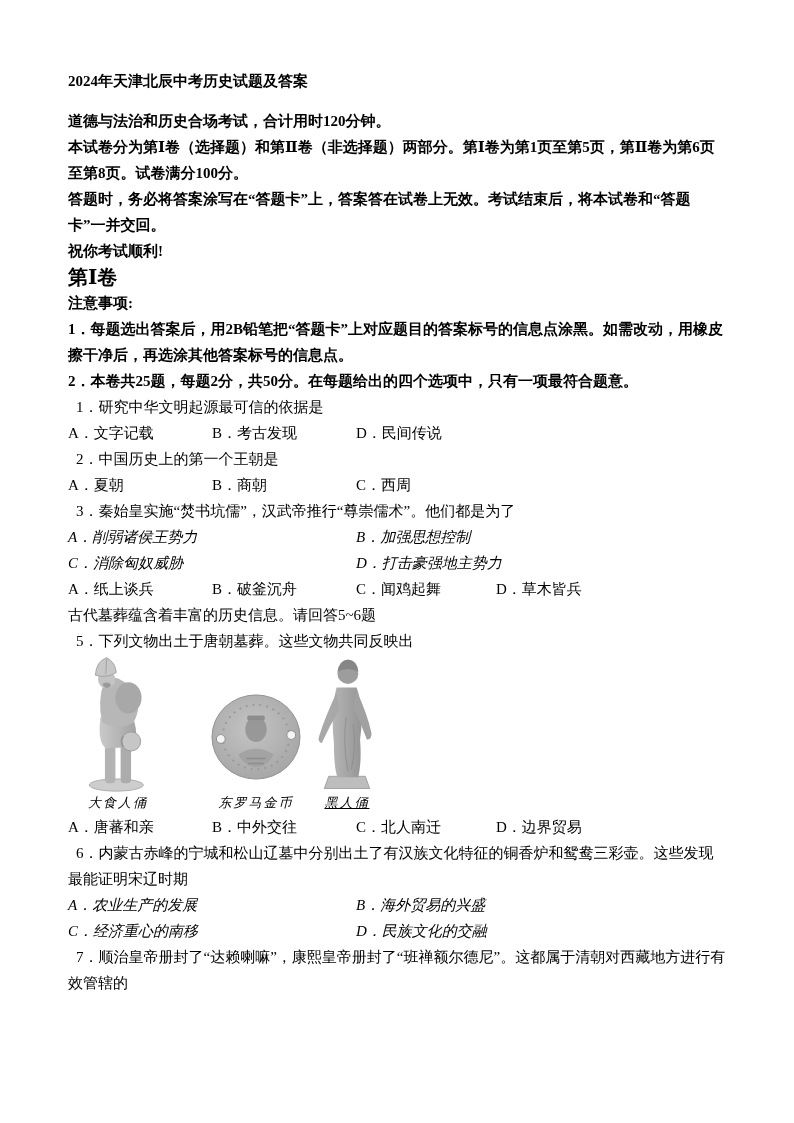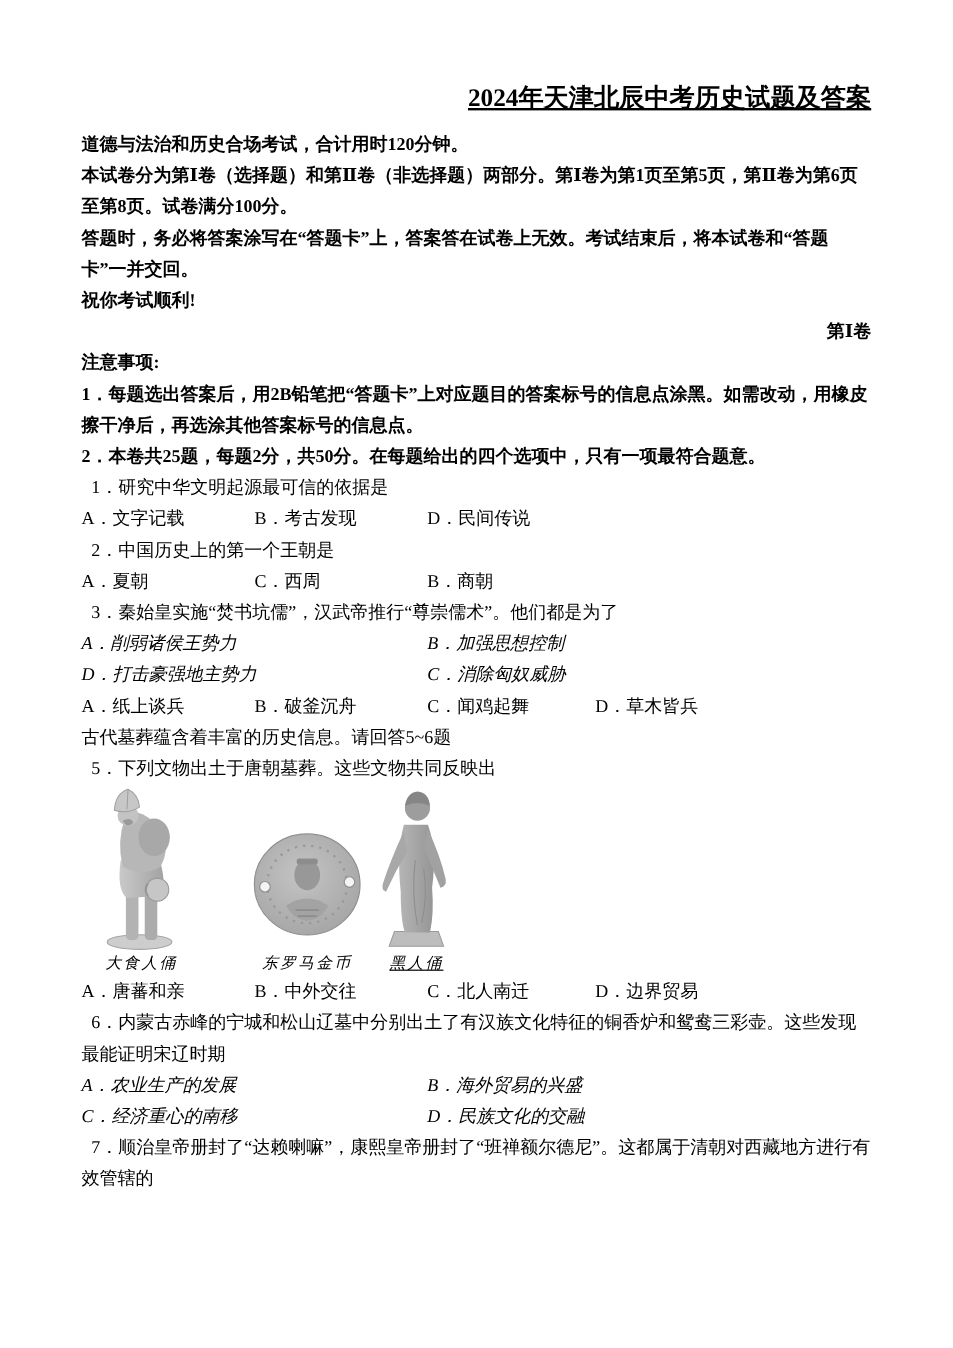--- a/index.html
+++ b/index.html
@@ -11,33 +11,32 @@
     padding: 66px 68px 0 68px;
     background: #ffffff;
     color: #000000;
     font-family: "Liberation Serif", "DejaVu Serif", serif;
     font-size: 15px;
     line-height: 26px;
     overflow: hidden;
   }
   .title {
     margin: 0 0 12px 0;
-    font-size: 21px;
+    font-size: 15px;
     font-weight: bold;
-    text-align: right;
+    text-align: left;
     line-height: 30px;
-    text-decoration: underline;
   }
   p { margin: 0; }
   .b { font-weight: bold; }
   .section-heading {
     margin: 0;
-    font-size: 15px;
+    font-size: 20px;
     font-weight: bold;
-    text-align: right;
+    text-align: left;
     line-height: 26px;
   }
   .q { text-indent: 8px; }
   .opts { display: grid; line-height: 26px; }
   .opts4 { grid-template-columns: 144px 144px 140px auto; }
   .opts2 { grid-template-columns: 288px auto; font-style: italic; }
   .opts span { white-space: nowrap; }
   .artifacts {
     position: relative;
     height: 160px;
@@ -86,32 +85,32 @@
   <p class="q">1．研究中华文明起源最可信的依据是</p>
   <div class="opts opts4">
     <span>A．文字记载</span>
     <span>B．考古发现</span>
     <span>D．民间传说</span>
   </div>
 
   <p class="q">2．中国历史上的第一个王朝是</p>
   <div class="opts opts4">
     <span>A．夏朝</span>
+    <span>B．商朝</span>
     <span>C．西周</span>
-    <span>B．商朝</span>
   </div>
 
   <p class="q">3．秦始皇实施“焚书坑儒”，汉武帝推行“尊崇儒术”。他们都是为了</p>
   <div class="opts opts2">
     <span>A．削弱诸侯王势力</span>
     <span>B．加强思想控制</span>
   </div>
   <div class="opts opts2">
+    <span>C．消除匈奴威胁</span>
     <span>D．打击豪强地主势力</span>
-    <span>C．消除匈奴威胁</span>
   </div>
 
   <div class="opts opts4">
     <span>A．纸上谈兵</span>
     <span>B．破釜沉舟</span>
     <span>C．闻鸡起舞</span>
     <span>D．草木皆兵</span>
   </div>
 
   <p>古代墓葬蕴含着丰富的历史信息。请回答5~6题</p>

